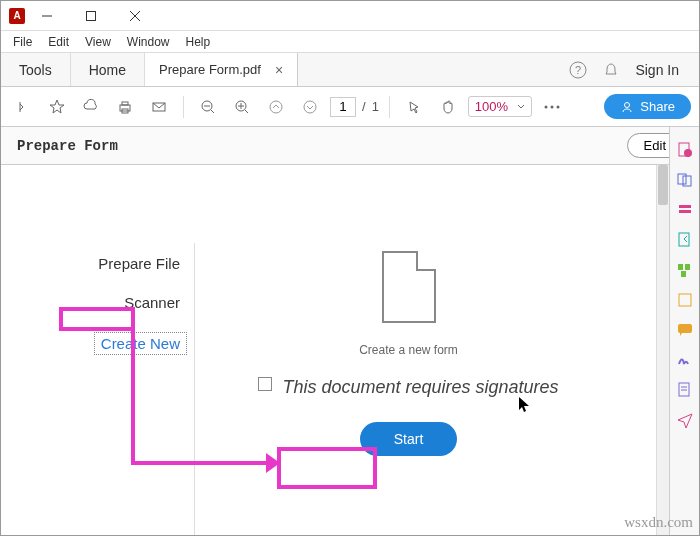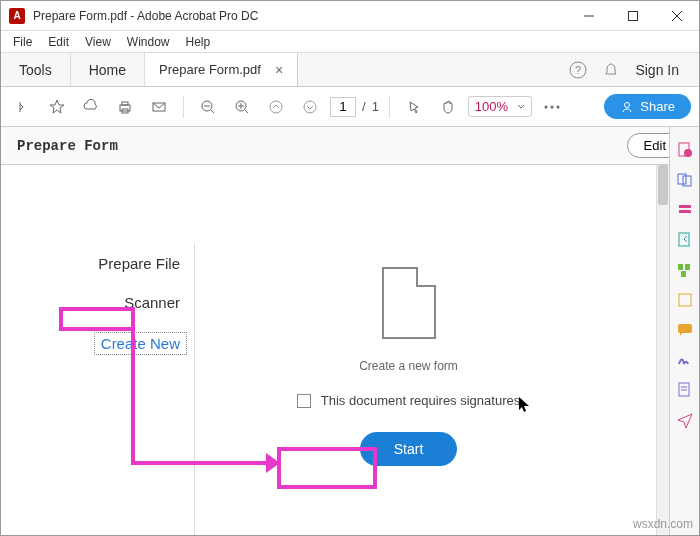--- a/index.html
+++ b/index.html
@@ -33,53 +33,52 @@
 .subbar { height: 38px; display: flex; align-items: center; padding: 0 16px; border-bottom: 1px solid #ccc; background: #fafafa; }
 .subbar .name { font-weight: 600; font-size: 14px; color: #333; font-family: Liberation Mono, monospace; }
 .close-btn { margin-left: auto; border: 1px solid #999; border-radius: 16px; padding: 4px 16px; font-size: 13px; background: #fff; }
 
 .content { position: absolute; top: 164px; bottom: 0; left: 0; right: 43px; display: flex; }
 .main { flex: 1; padding: 20px 24px 10px 24px; position: relative; }
 .main h1 { font-weight: 300; font-size: 25px; color: #333; margin-bottom: 28px; }
 .options { position: absolute; top: 78px; left: 24px; bottom: 0; width: 170px; border-right: 1px solid #ddd; display: flex; flex-direction: column; align-items: flex-end; padding-top: 12px; gap: 22px; }
 .options .opt { font-size: 15px; color: #333; padding-right: 14px; }
 .options .opt.sel { color: #2a7ad6; outline: 1px dotted #888; padding: 2px 6px; margin-right: 8px; }
-.panel { position: absolute; top: 78px; left: 200px; right: 40px; display: flex; flex-direction: column; align-items: center; padding-top: 24px; }
+.panel { position: absolute; top: 62px; left: 200px; right: 40px; display: flex; flex-direction: column; align-items: center; padding-top: 24px; }
 .file-icon { width: 54px; height: 72px; border: 2px solid #888; border-radius: 0 10px 0 0; position: relative; margin-bottom: 20px; }
 .file-icon::before { content: ""; position: absolute; top: -2px; right: -2px; width: 18px; height: 18px; border-left: 2px solid #888; border-bottom: 2px solid #888; background: #fff; }
 .caption { font-size: 12px; color: #666; margin-bottom: 20px; }
-.reqsig { display: flex; align-items: flex-end; gap: 10px; font-size: 13px; color: #444; margin-bottom: 24px; }
+.reqsig { display: flex; align-items: flex-start; gap: 10px; font-size: 18px; color: #444; margin-bottom: 24px; font-style: italic; }
 .reqsig .cb { width: 14px; height: 14px; border: 1px solid #888; }
 .start { background: #1b7fd6; color: #fff; border: none; border-radius: 18px; padding: 9px 34px; font-size: 14px; }
 
 .scrollbar { position: absolute; right: 30px; top: 164px; bottom: 0; width: 13px; background: #f1f1f1; border-left: 1px solid #ddd; }
 .scrollbar .thumb { position: absolute; top: 0; left: 1px; right: 1px; height: 40px; background: #c8c8c8; border-radius: 2px; }
 
 .rail { position: absolute; right: 0; top: 126px; bottom: 0; width: 30px; background: #f7f7f7; border-left: 1px solid #ccc; display: flex; flex-direction: column; align-items: center; gap: 12px; padding-top: 14px; }
 .rail .ric { width: 18px; height: 18px; }
 
 .hlbox { position: absolute; border: 4px solid #e838c9; pointer-events: none; }
 .hl2 { top: 306px; left: 58px; width: 76px; height: 24px; }
 .hl3 { top: 446px; left: 276px; width: 100px; height: 42px; }
 .arrow1 { position: absolute; left: 130px; top: 330px; width: 4px; height: 130px; background: #e838c9; }
 .arrow2 { position: absolute; left: 130px; top: 460px; width: 140px; height: 4px; background: #e838c9; }
 .arrowhead { position: absolute; left: 265px; top: 452px; width: 0; height: 0; border-top: 10px solid transparent; border-bottom: 10px solid transparent; border-left: 14px solid #e838c9; }
 
 .cursor { position: absolute; top: 396px; left: 518px; }
 
-.watermark { position: absolute; bottom: 4px; right: 6px; font-size: 12px; color: #999; }
+.watermark { position: absolute; bottom: 4px; right: 6px; font-size: 15px; color: #999; font-family: Liberation Serif, serif; }
 
 svg { display: block; }
 </style>
 </head>
 <body>
 
 <div class="titlebar">
   <div class="app-icon">A</div>
-  <div class="title">Prepare Form.pdf - Adobe Acrobat Pro DC</div>
   <div class="winbtn">
       <svg width="10" height="10">
         <line x1="0" y1="5" x2="10" y2="5" stroke="#333" stroke-width="1"></line>
       </svg>
     </div>
   <div class="winbtn">
       <svg width="10" height="10">
         <rect x="0.5" y="0.5" width="9" height="9" fill="none" stroke="#333"></rect>
       </svg>
     </div>

